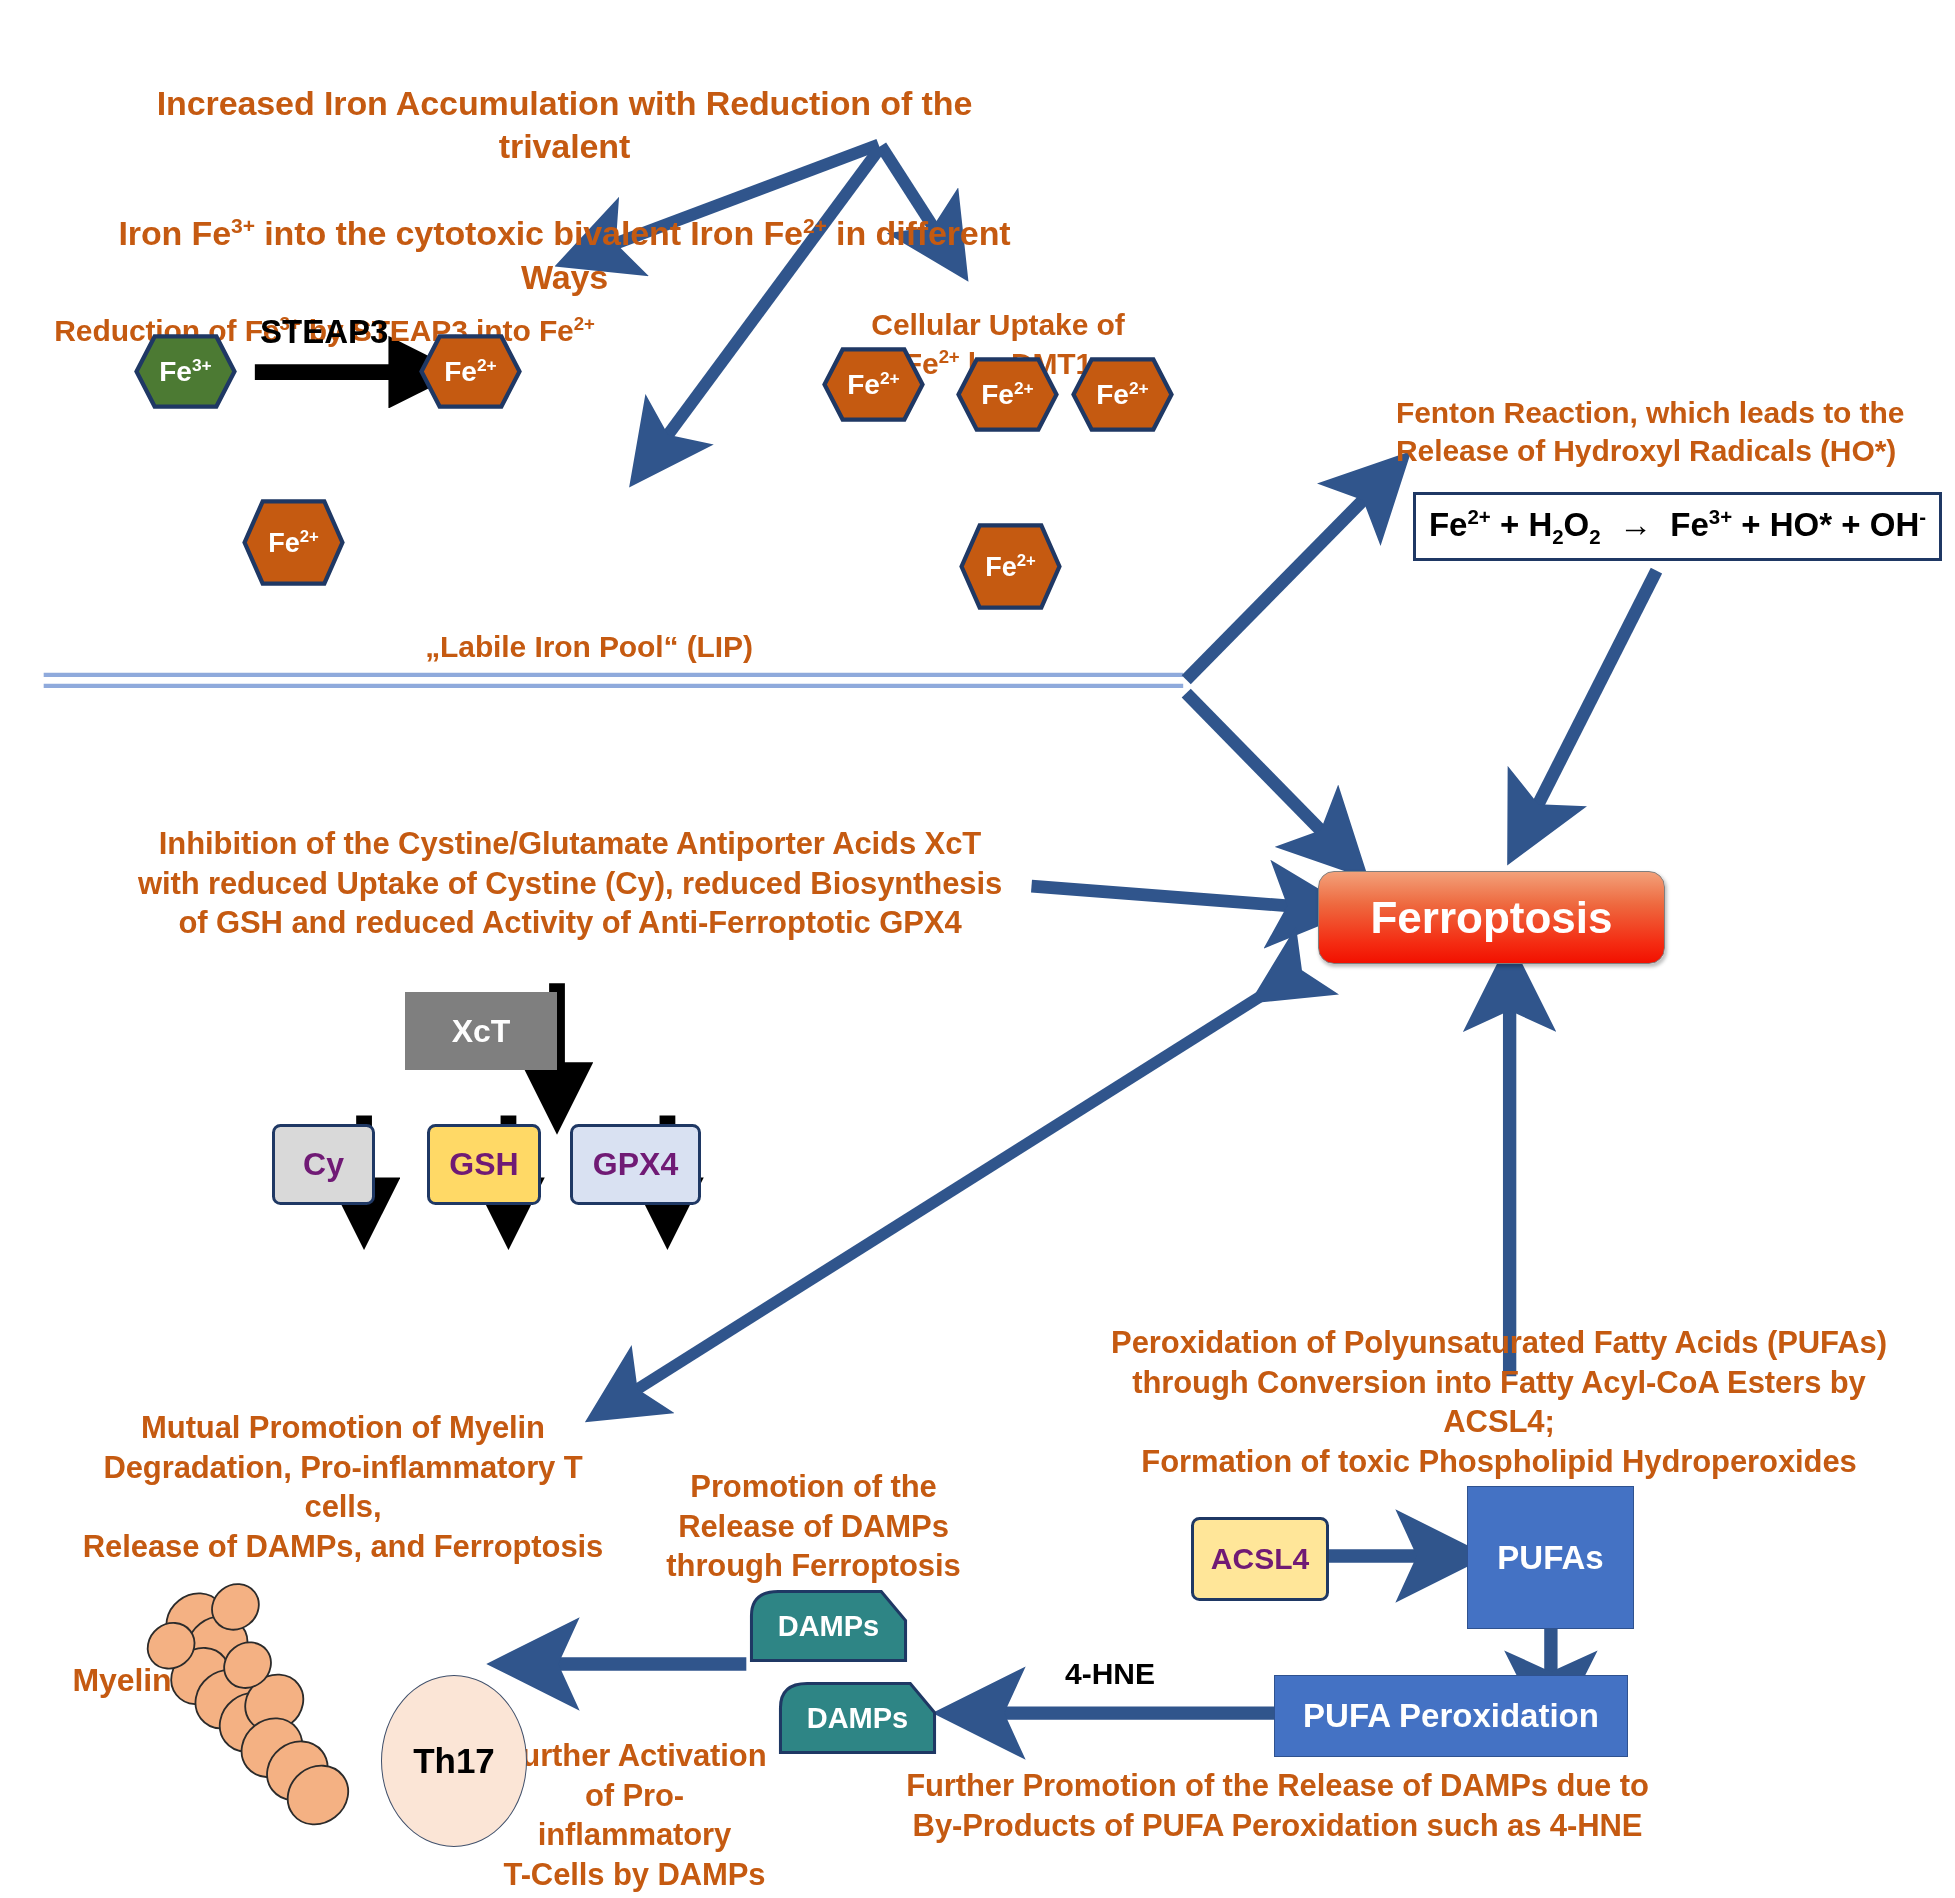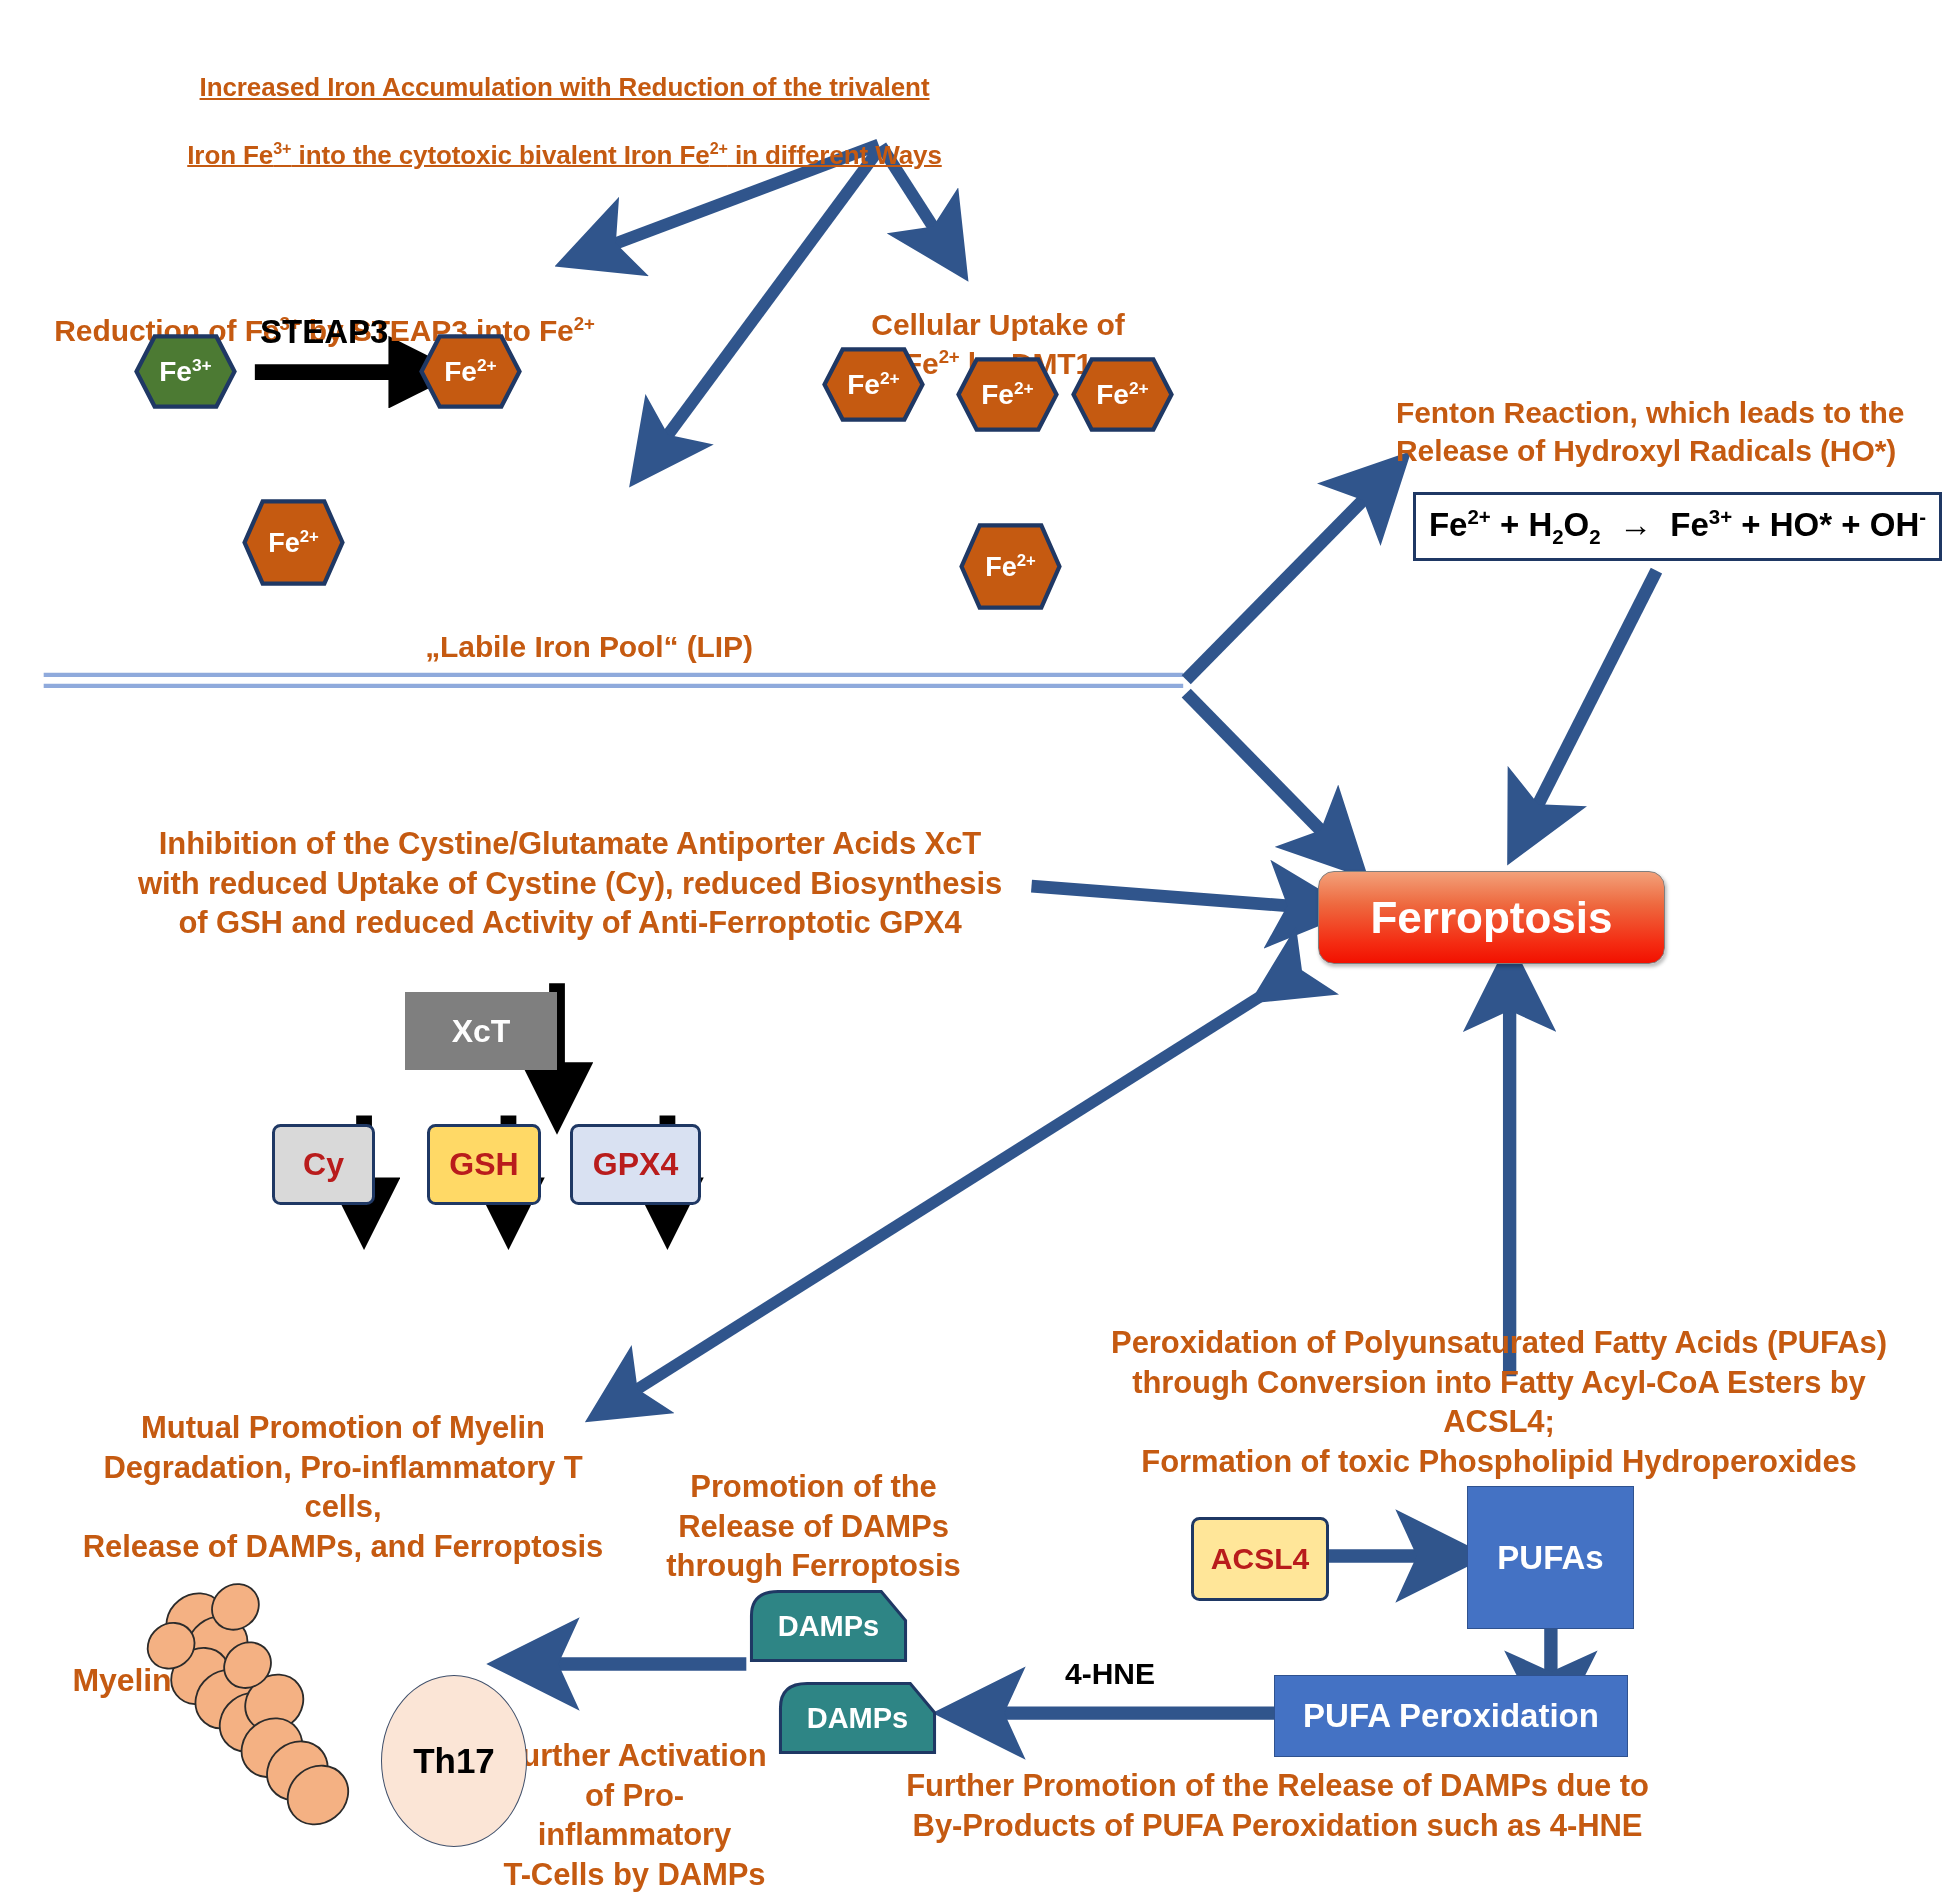--- a/index.html
+++ b/index.html
@@ -15,21 +15,21 @@
   .hex{position:absolute;display:flex;align-items:center;justify-content:center;
        color:#fff;font-weight:bold;}
   .hex > svg{position:absolute;left:0;top:0;}
   .hex span{position:relative;z-index:2;}
 
   .sup{font-size:0.62em;vertical-align:super;}
   .sub{font-size:0.62em;vertical-align:sub;}
 
   
   .chip{position:absolute;display:flex;align-items:center;justify-content:center;
-        border:3.6px solid #1F3864;font-weight:bold;color:#b91c1c;}
+        border:3.6px solid #1F3864;font-weight:bold;color:#701a75;}
   .chip.round{border-radius:8.5px;}
   .chip.gray{background:#7F7F7F;color:#fff;border:none;}
   .chip.cy{background:#D9D9D9;}
   .chip.gsh{background:#FFD966;margin-left:8px;}
   .chip.gpx4{background:#D9E1F2;}
   .chip.acsl4{background:#FFE699;}
 
   .bluebox{position:absolute;background:#4472C4;border:1.8px solid #2F528F;
            display:flex;align-items:center;justify-content:center;
            color:#fff;font-weight:bold;}
@@ -156,21 +156,21 @@
       <ellipse cx="452" cy="2806" rx="50" ry="44" transform="rotate(-38 452 2806)"></ellipse>
       <ellipse cx="448" cy="2880" rx="52" ry="46" transform="rotate(-38 448 2880)"></ellipse>
       <ellipse cx="490" cy="2918" rx="52" ry="46" transform="rotate(-38 490 2918)"></ellipse>
       <ellipse cx="524" cy="2958" rx="52" ry="46" transform="rotate(-38 524 2958)"></ellipse>
       <ellipse cx="388" cy="2648" rx="40" ry="36" transform="rotate(-38 388 2648)"></ellipse>
       <ellipse cx="282" cy="2712" rx="40" ry="36" transform="rotate(-38 282 2712)"></ellipse>
       <ellipse cx="408" cy="2744" rx="40" ry="36" transform="rotate(-38 408 2744)"></ellipse>
     </g>
   </svg>
 
-  <div class="txt" style="left:91px;top:38px;width:947px;font-size:26px;text-decoration:underline;">
+  <div class="txt" style="left:91px;top:38px;width:947px;font-size:34px;">
     Increased Iron Accumulation with Reduction of the trivalent<br>
     Iron Fe<span class="sup">3+</span> into the cytotoxic bivalent Iron Fe<span class="sup">2+</span> in different Ways
   </div>
 
   <div class="txt" style="left:18px;top:274px;width:613px;font-size:30px;">
     Reduction of Fe<span class="sup">3+</span> by STEAP3 into Fe<span class="sup">2+</span>
   </div>
 
   <div class="txt" style="left:831px;top:268px;width:334px;font-size:30px;">
     Cellular Uptake of<br>Fe<span class="sup">2+</span> by DMT1

